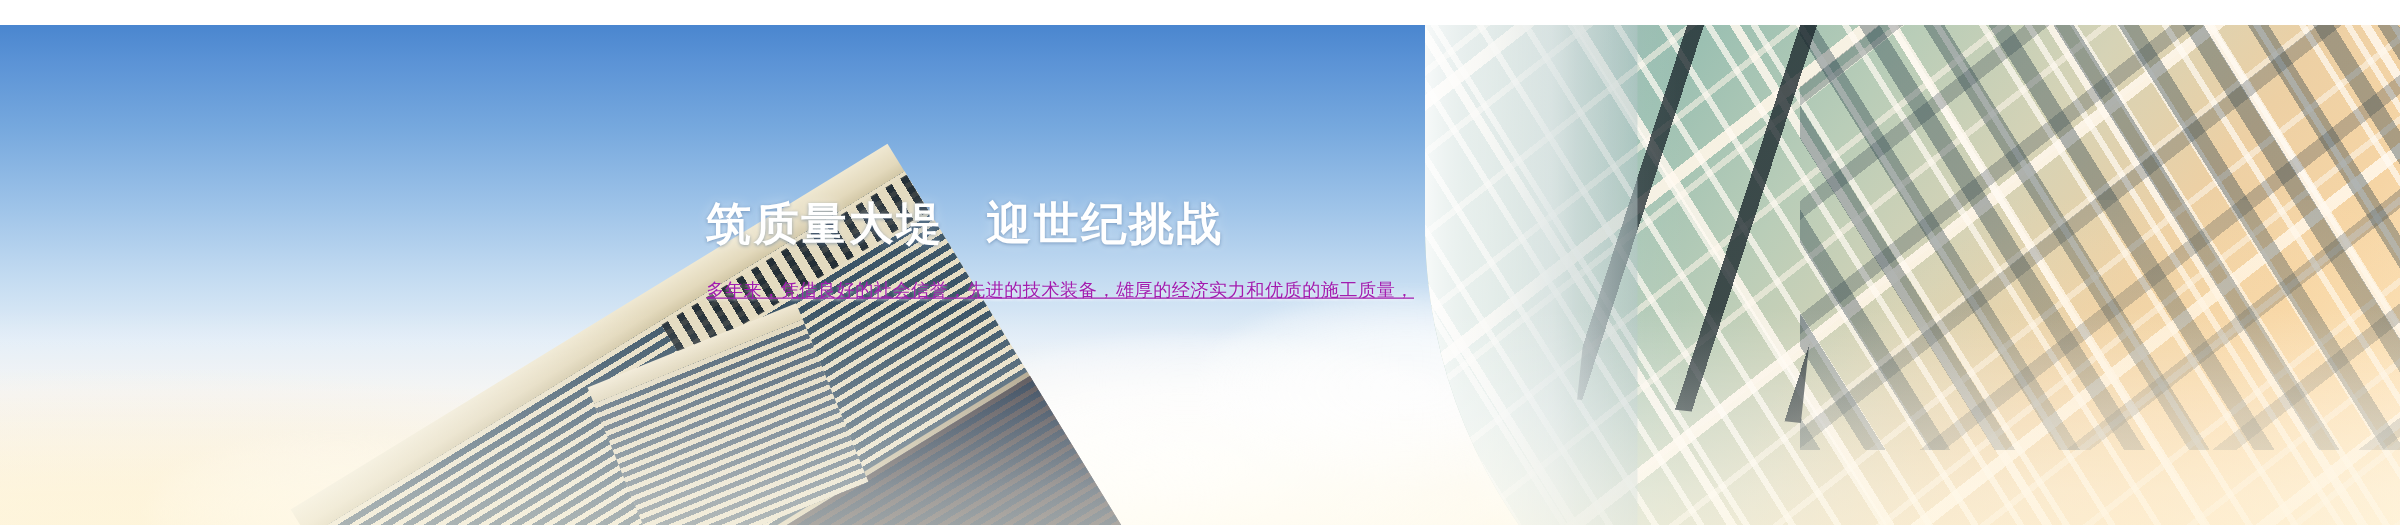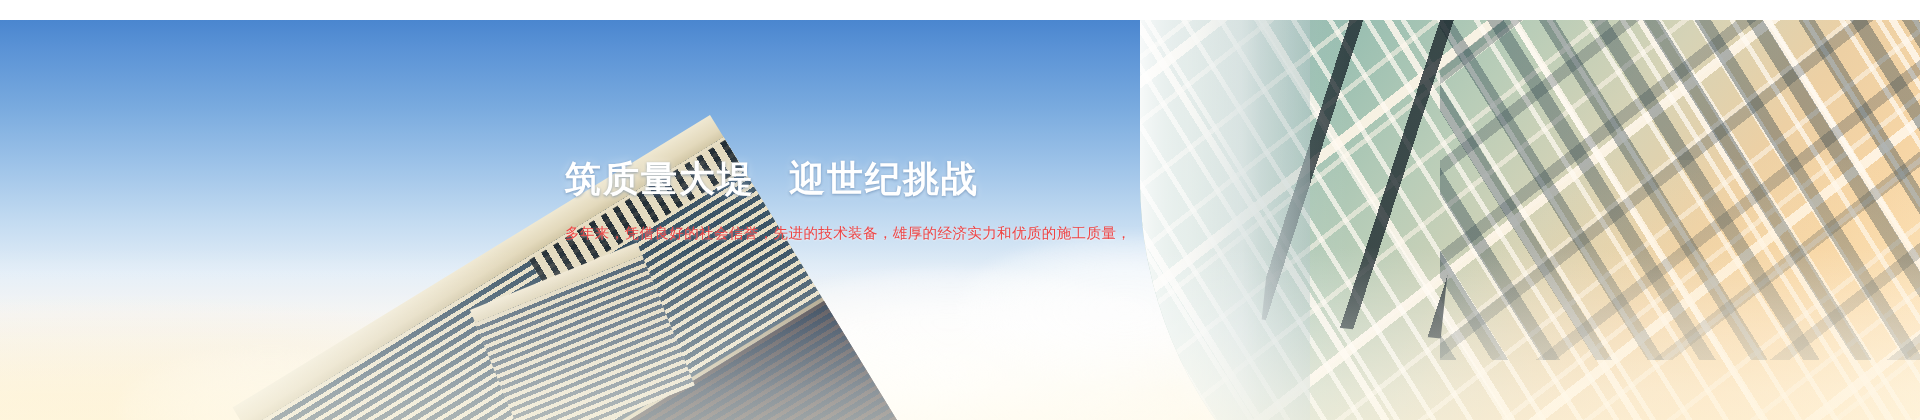--- a/index.html
+++ b/index.html
@@ -284,23 +284,24 @@
     text-shadow: 0 1px 3px rgba(40,80,130,.45),
                  0 0 10px rgba(255,255,255,.35);
     white-space: nowrap;
     margin: 0;
   }
   .headline .gap { display: inline-block; width: 34px; }
   .subcopy {
     margin-top: 20px;
     font-size: 14.5px;
     line-height: 28px;
-    color: #ef4444;
+    color: #a21caf;
     letter-spacing: .4px;
     text-shadow: 0 1px 2px rgba(255,255,255,.55);
+    text-decoration: underline;
   }
   .subcopy div { white-space: nowrap; }
 </style>
 </head>
 <body>
 
 <div id="banner">
 
   <div class="sky"></div>
   <div class="sky-deep-right"></div>

